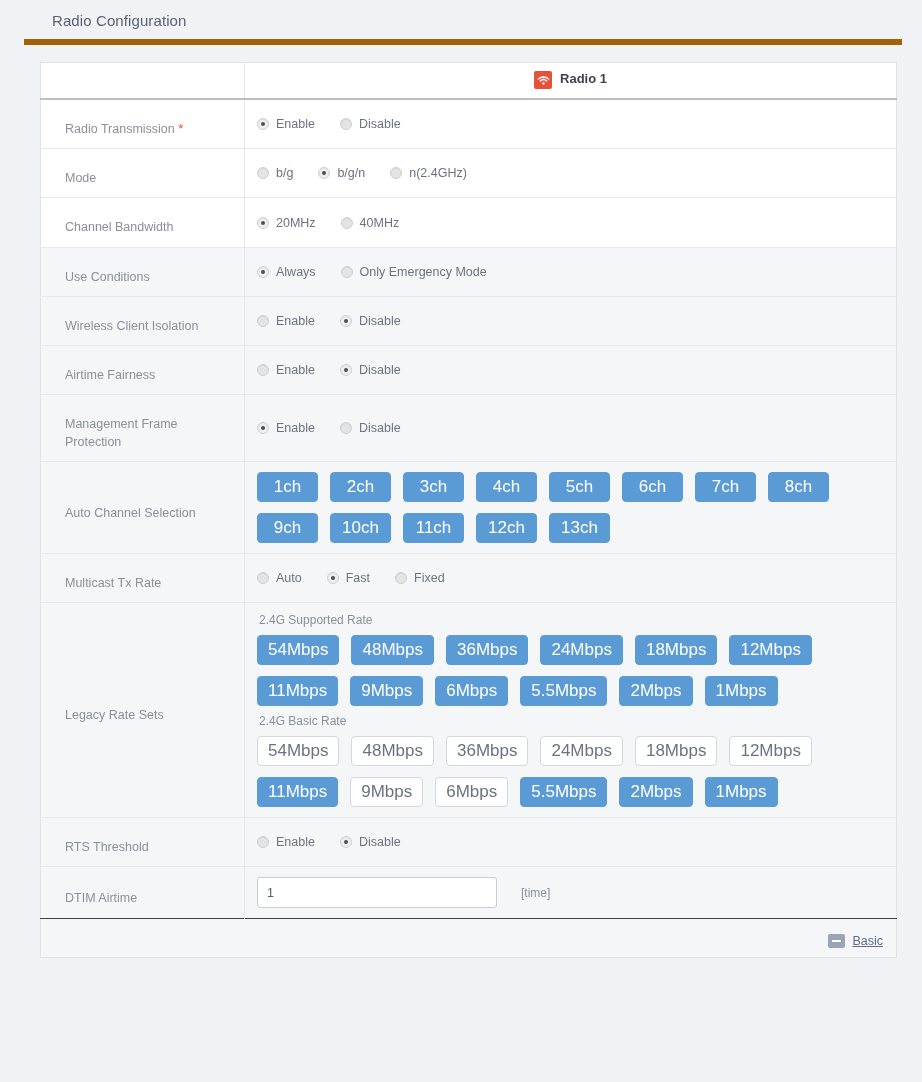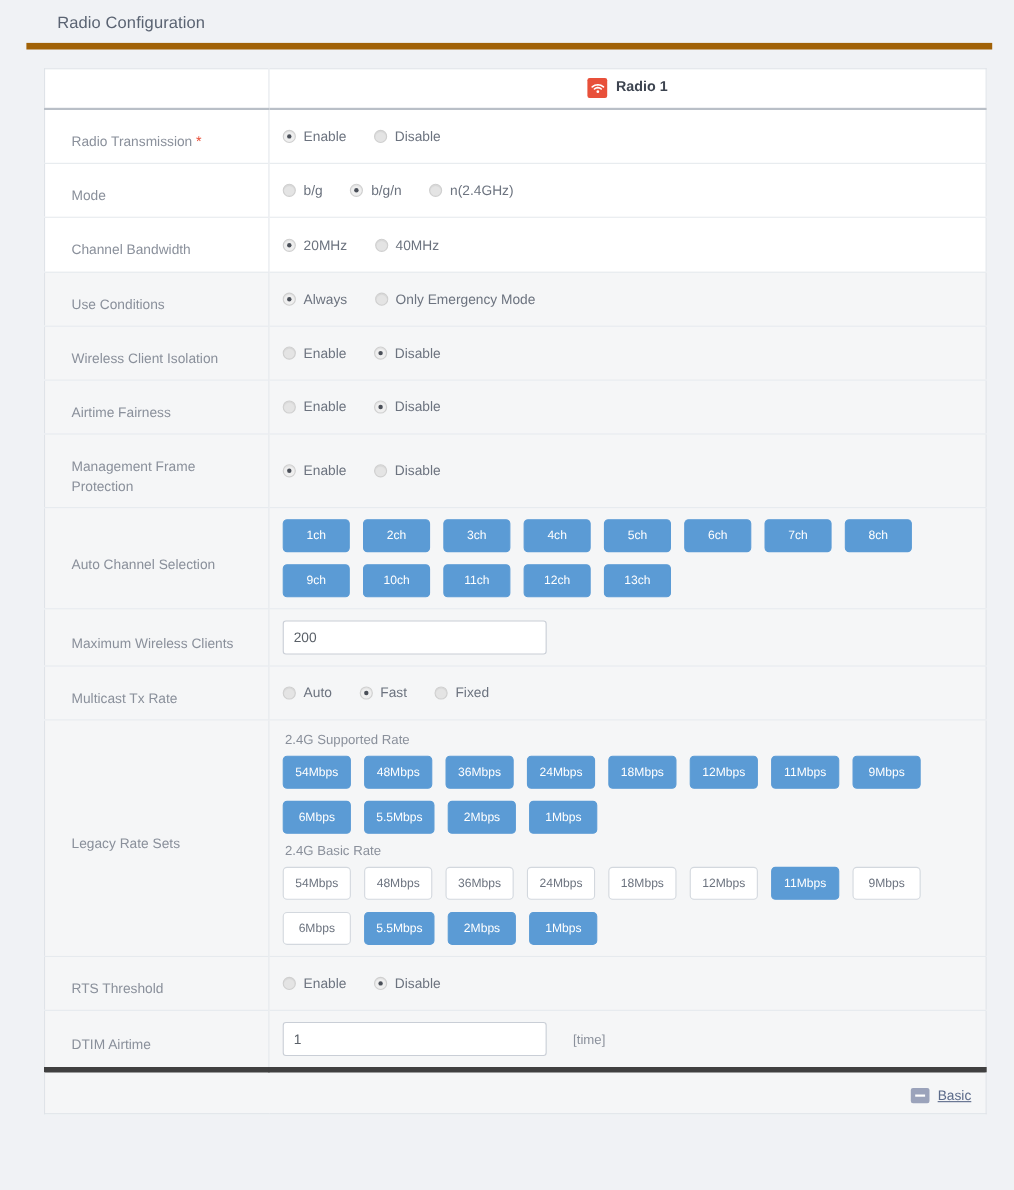--- a/index.html
+++ b/index.html
@@ -99,21 +99,21 @@
     border-radius: 50%; background: #4a4f58;
   }
 
   
   .chip-grid { display: flex; flex-wrap: wrap; gap: 11px 12px; }
   .chip {
     min-width: 60px;
     height: 30px;
     padding: 0 10px;
     border-radius: 4px;
-    font-size: 11px;
+    font-size: 17px;
     display: inline-flex; align-items: center; justify-content: center;
     cursor: pointer;
     border: 1px solid transparent;
     white-space: nowrap;
   }
   .chip.on  { background: #5b9bd5; color: #fff; border-color: #5b9bd5; }
   .chip.off { background: #fff;    color: #6c737f; border-color: #d3d8de; }
   .chip.w-rate { min-width: 62px; }
   .chip.w-ch   { min-width: 61px; }
 
@@ -135,21 +135,21 @@
     font-family: "Liberation Sans", sans-serif;
     outline: none;
   }
   .txt.w240 { width: 240px; }
   .unit { font-size: 12px; color: #8a909b; margin-left: 24px; }
   .inline-field { display: flex; align-items: center; }
 
   
   tfoot td {
     background: #f5f6f7;
-    border-top: 5px solid #404040;
+    border-top: 1px solid #404040;
     padding: 9px 13px;
     text-align: right;
   }
   .basic-toggle {
     display: inline-flex; align-items: center; gap: 7px;
     cursor: pointer;
   }
   .minus-box {
     width: 17px; height: 14px; border-radius: 2px;
     background: #9ba3bb;
@@ -322,28 +322,20 @@
                 <span class="chip w-ch on">8ch</span>
                 <span class="chip w-ch on">9ch</span>
                 <span class="chip w-ch on">10ch</span>
                 <span class="chip w-ch on">11ch</span>
                 <span class="chip w-ch on">12ch</span>
                 <span class="chip w-ch on">13ch</span>
               </div>
             </td>
           </tr>
           <tr class="shaded">
-            <td class="label"><span>Maximum Wireless Clients</span></td>
-            <td class="value">
-              <div class="inline-field">
-                <input type="text" class="txt w240" value="200" style="">
-              </div>
-            </td>
-          </tr>
-          <tr class="shaded">
             <td class="label"><span>Multicast Tx Rate</span></td>
             <td class="value">
               <div class="radio-row">
                 <label class="radio-opt">
                   <span class="rb"></span>
                   <span>Auto</span>
                 </label>
                 <label class="radio-opt">
                   <span class="rb on"></span>
                   <span>Fast</span>

